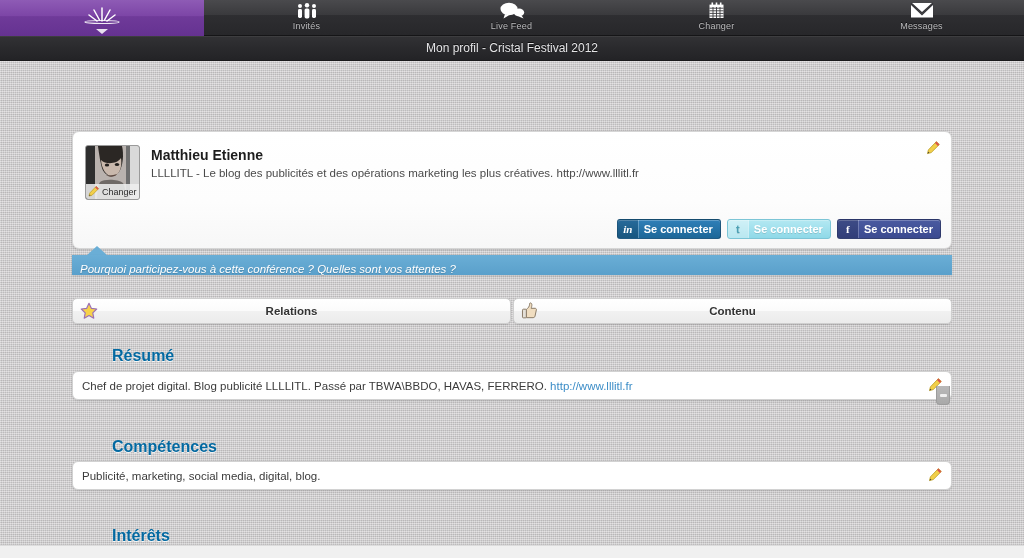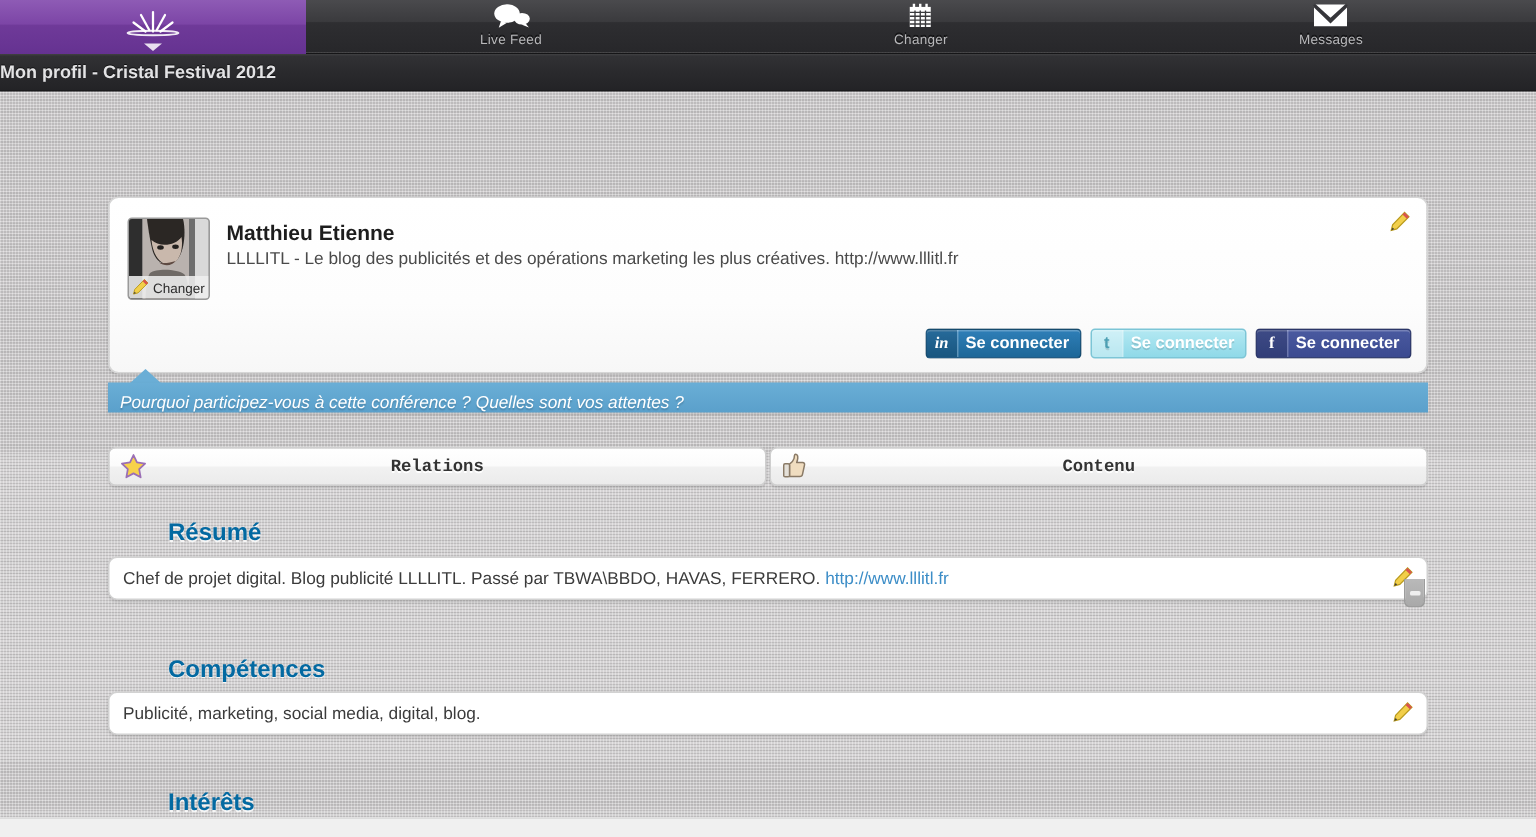--- a/index.html
+++ b/index.html
@@ -76,24 +76,23 @@
     text-shadow: 0 -1px 0 rgba(0,0,0,.6);
   }
 
   
   .titlebar {
     height: 25px;
     width: 1024px;
     background: linear-gradient(180deg, #323235 0%, #2a2a2d 50%, #232326 100%);
     display: flex;
     align-items: center;
-    justify-content: flex-start;
+    justify-content: center;
     border-bottom: 1px solid #1a1a1c;
     box-shadow: inset 0 1px 0 rgba(255,255,255,.06);
-    font-weight: bold;
   }
   .titlebar .t {
     color: #e3e3e5;
     font-size: 12px;
     text-shadow: 0 -1px 0 rgba(0,0,0,.7);
   }
 
   
   .page { position: relative; width: 1024px; height: 497px; padding: 0; }
 
@@ -231,21 +230,20 @@
   }
 
   
   .tabs {
     position: absolute;
     left: 72px;
     top: 237px;
     width: 880px;
     display: flex;
     gap: 2px;
-    font-family: Liberation Mono, monospace;
   }
   .tab {
     flex: 1 1 0;
     height: 26px;
     background: linear-gradient(180deg,#ffffff 0%,#fbfbfb 48%,#f1f1f1 52%,#ebebeb 100%);
     border: 1px solid #cfcfcf;
     border-radius: 5px;
     display: flex;
     align-items: center;
     position: relative;
@@ -338,20 +336,33 @@
         <path d="M20 4 L25.5 14"></path>
         <path d="M36 4 L30.5 14"></path>
         <path d="M15 9 L23 15"></path>
         <path d="M41 9 L33 15"></path>
       </g>
       <ellipse cx="28" cy="16" rx="17" ry="1.5" fill="none" stroke="#ffffff" stroke-width="1.2" opacity="0.9"></ellipse>
     </svg>
     <span class="caret"></span>
   </div>
 
+  <div class="nav-item">
+    <span class="nav-ico">
+      <svg width="22" height="16" viewBox="0 0 22 16" fill="#ffffff">
+        <circle cx="4" cy="3" r="2"></circle>
+          <rect x="2" y="6" width="4" height="9" rx="1.4"></rect>
+        <circle cx="11" cy="2.2" r="2.2"></circle>
+          <rect x="8.6" y="5.4" width="4.8" height="10" rx="1.6"></rect>
+        <circle cx="18" cy="3" r="2"></circle>
+          <rect x="16" y="6" width="4" height="9" rx="1.4"></rect>
+      </svg>
+    </span>
+    <span class="nav-label">Invités</span>
+  </div>
 
   <div class="nav-item">
     <span class="nav-ico">
       <svg width="26" height="17" viewBox="0 0 26 17" fill="#ffffff">
         <ellipse cx="10" cy="7" rx="8.5" ry="6.2"></ellipse>
         <path d="M6 12 L4.5 16.5 L10 13.2 Z"></path>
         <ellipse cx="20" cy="10.5" rx="5.2" ry="3.9"></ellipse>
         <path d="M22.5 13.6 L24.6 16.4 L19.6 14.4 Z"></path>
       </svg>
     </span>

